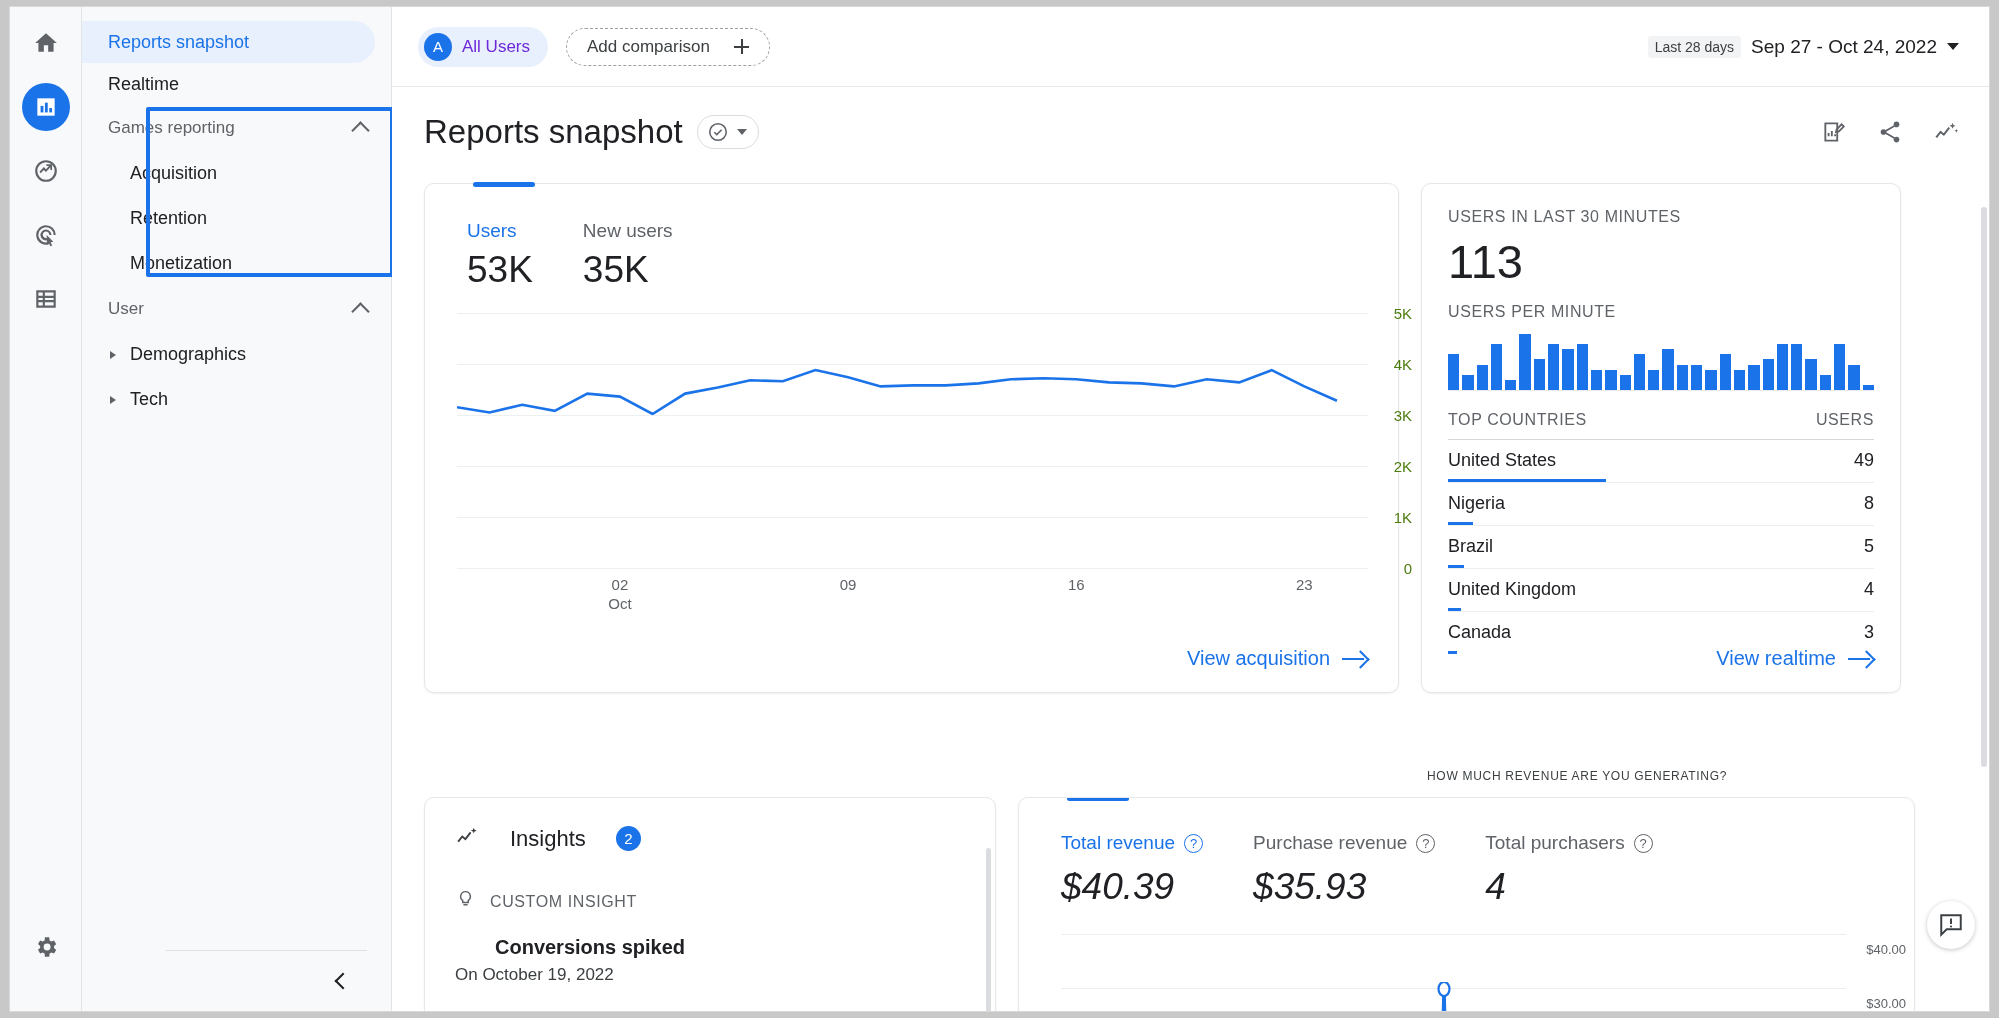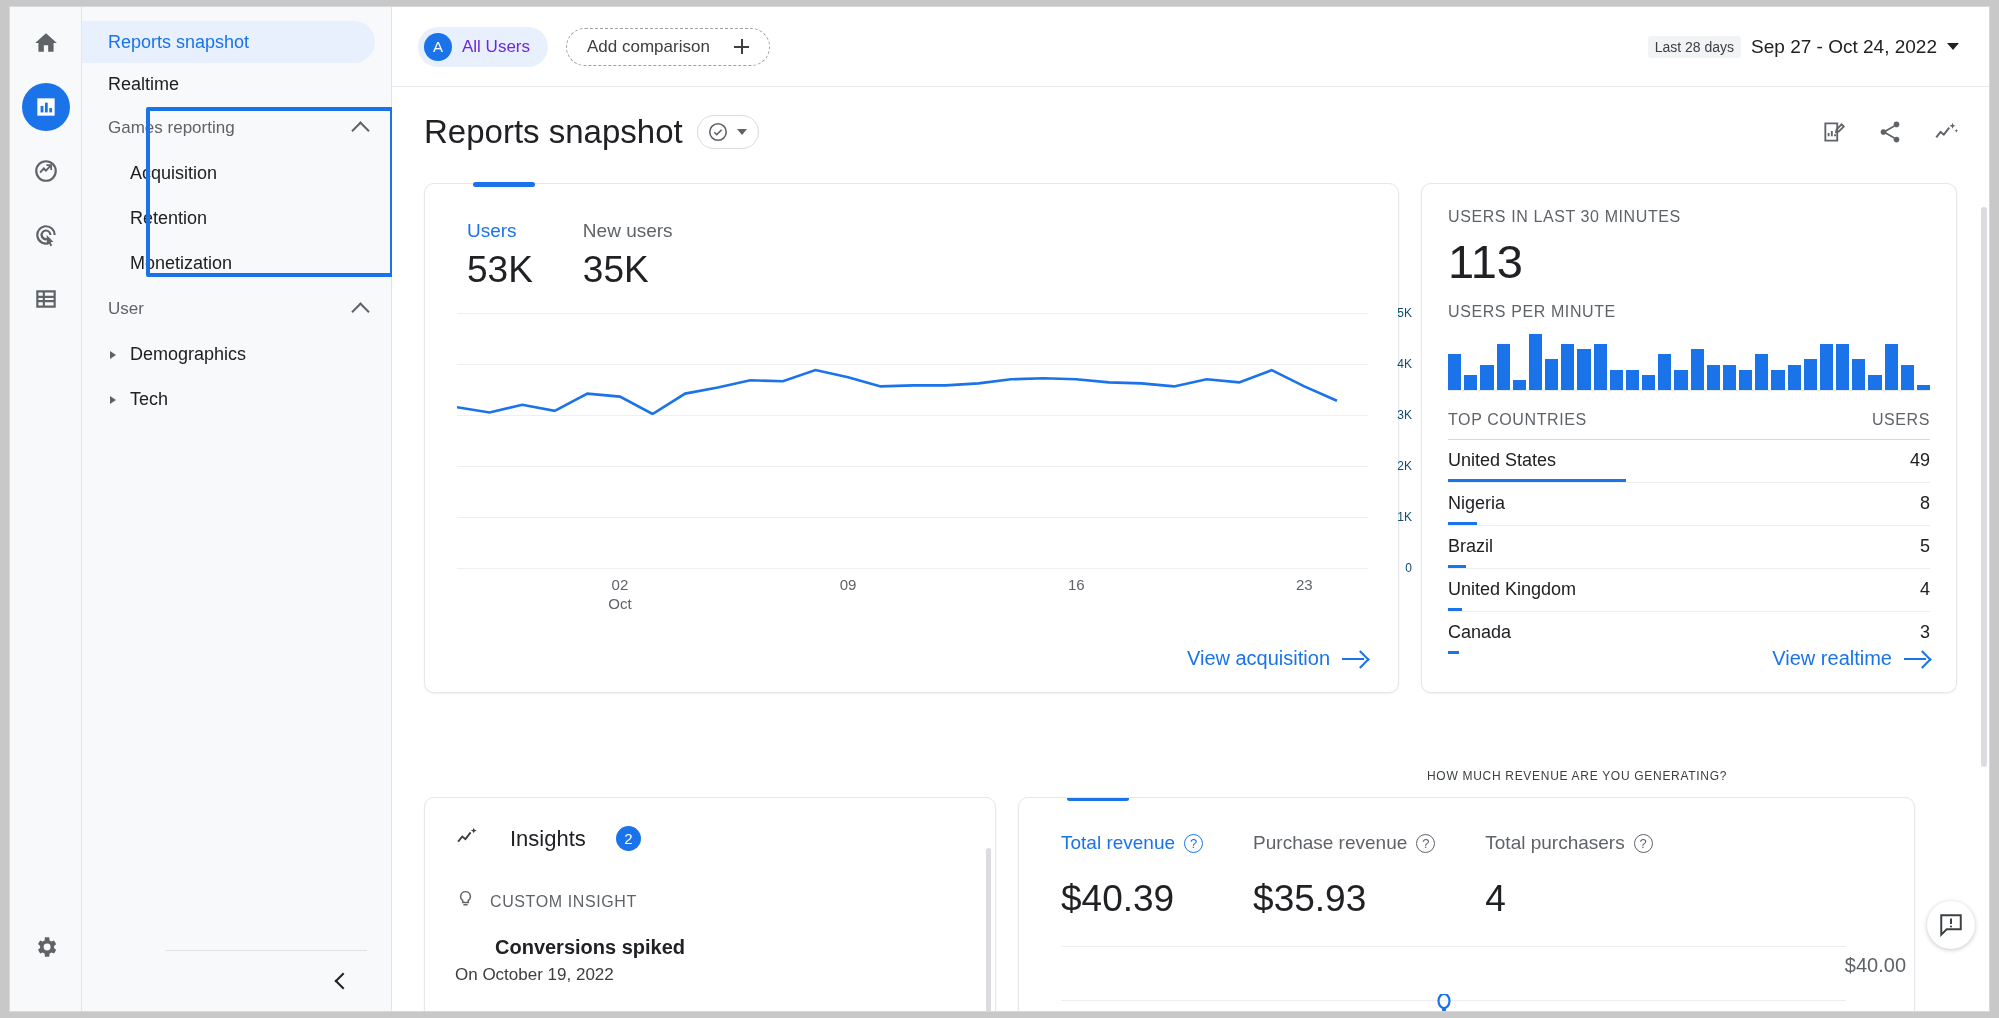--- a/index.html
+++ b/index.html
@@ -206,33 +206,33 @@
     padding: 32px 32px 0 32px;
   }
   .card {
     background: #fff;
     border: 1px solid #e5e7ea;
     border-radius: 10px;
     box-shadow: 0 1px 2px rgba(60,64,67,.08);
     position: relative;
   }
   .card-users { width: 975px; height: 510px; padding: 0; }
-  .card-realtime { width: 536px; height: 510px; padding: 24px 26px 0 26px; }
+  .card-realtime { width: 480px; height: 510px; padding: 24px 26px 0 26px; }
 
   .tab-strip { position: absolute; left: 48px; top: -2px; width: 62px; height: 5px; background: #1a73e8; border-radius: 3px; }
 
   .metrics { display: flex; gap: 50px; padding: 36px 0 0 42px; }
   .metric .ml { font-size: 19px; color: #5f6368; margin-bottom: 7px; cursor: pointer; }
   .metric.active .ml { color: #1a73e8; }
   .metric .mv { font-size: 37px; color: #202124; font-weight: 400; }
 
   .linechart { position: relative; margin: 22px 30px 0 32px; height: 255px; }
   .linechart .ylab {
     position: absolute; right: -44px;
-    font-size: 12px; color: #0c4a6e;
+    font-size: 15px; color: #4d7c0f;
     transform: translateY(-50%);
   }
   .gl { position: absolute; left: 0; right: 0; height: 1px; background: #edeff1; }
   .xaxis { position: relative; margin: 8px 30px 0 32px; height: 44px; }
   .xtick { position: absolute; font-size: 15px; color: #5f6368; transform: translateX(-50%); line-height: 1.25; text-align: center;}
   .viewlink {
     position: absolute; right: 30px; bottom: 22px;
     display: flex; align-items: center; gap: 12px;
     color: #1a73e8; font-size: 20px; cursor: pointer;
   }
@@ -279,24 +279,24 @@
   .ins-kind { display: flex; align-items: center; gap: 14px; margin-top: 36px; }
   .ins-kind .k { font-size: 16px; letter-spacing: .6px; color: #5f6368; }
   .ins-title { font-size: 20px; color: #202124; font-weight: 700; margin-top: 22px; margin-left: 40px; }
   .ins-sub { font-size: 17px; color: #3c4043; margin-top: 6px; }
   .ins-scroll { position: absolute; right: 4px; top: 50px; width: 5px; height: 165px; background: #dadce0; border-radius: 3px; cursor: pointer; }
 
   .rev-metrics { display: flex; gap: 50px; padding: 34px 0 0 42px; }
   .rev-metric .ml { font-size: 19px; color: #5f6368; display: flex; align-items: center; gap: 9px; cursor: pointer; }
   .rev-metric.active .ml { color: #1a73e8; }
   .q-ic { width: 19px; height: 19px; border-radius: 50%; border: 1.6px solid currentColor; font-size: 13px; display:flex; align-items:center; justify-content:center; line-height:1; }
-  .rev-metric .mv { font-size: 37px; color: #202124; margin-top: 24px; }
+  .rev-metric .mv { font-size: 37px; color: #202124; margin-top: 12px; font-style: italic; }
   .rev-chart { position: relative; margin: 18px 0 0 42px; height: 80px; }
   .rev-gl { position: absolute; left: 0; right: 68px; height: 1px; background: #eceef0; }
-  .rev-ylab { position: absolute; right: 8px; font-size: 20px; color: #5f6368; margin-left: 47px; }
+  .rev-ylab { position: absolute; right: 8px; font-size: 13px; color: #5f6368; margin-left: 47px; }
 
   .feedback-fab {
     position: absolute; right: 14px; bottom: 62px;
     width: 48px; height: 48px; border-radius: 50%;
     background: #fff; box-shadow: 0 1px 4px rgba(60,64,67,.3);
     display: flex; align-items: center; justify-content: center;
     cursor: pointer;
   }
   .feedback-fab svg { width: 26px; height: 26px; fill: #3c4043; }
   .main-scrollbar {

